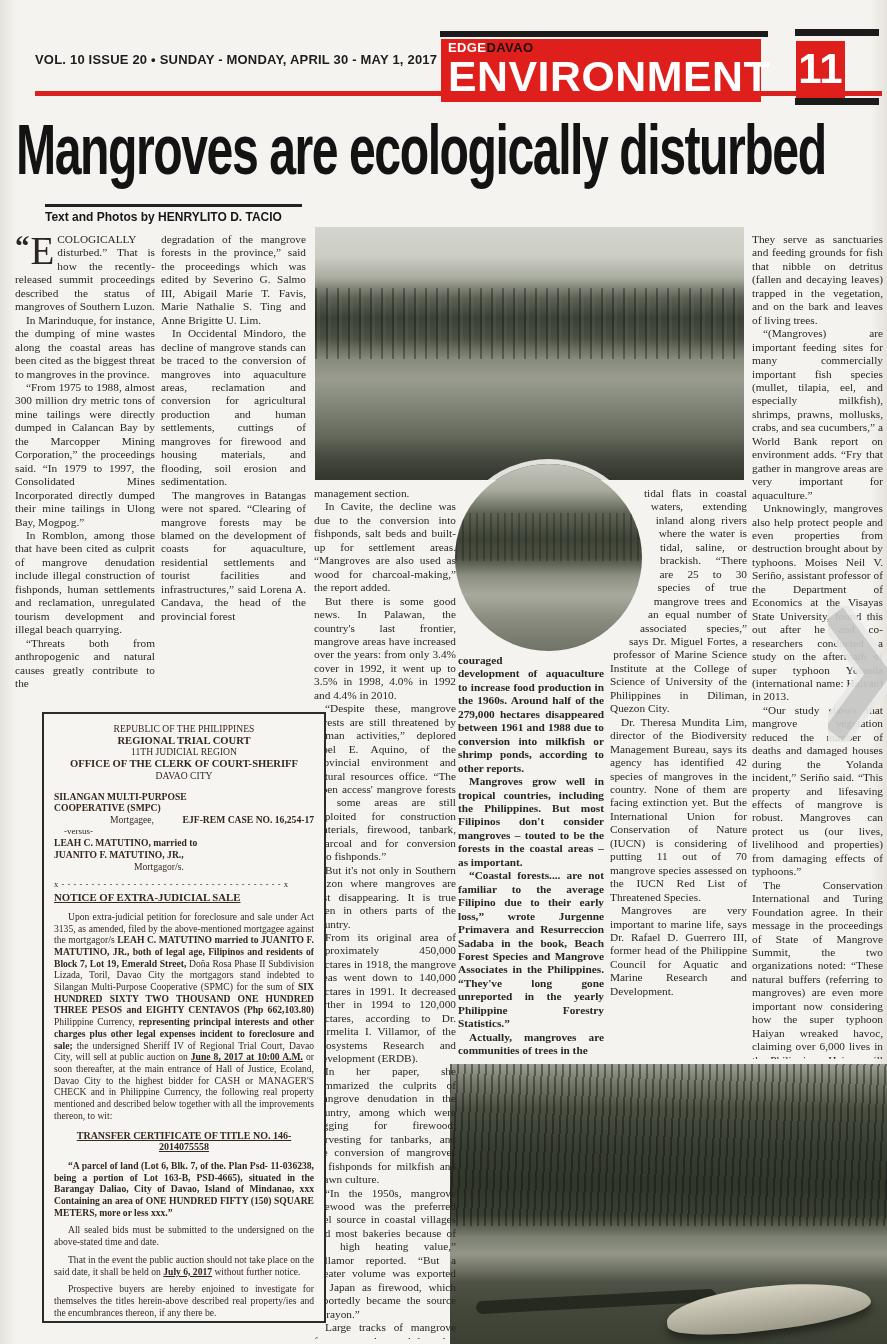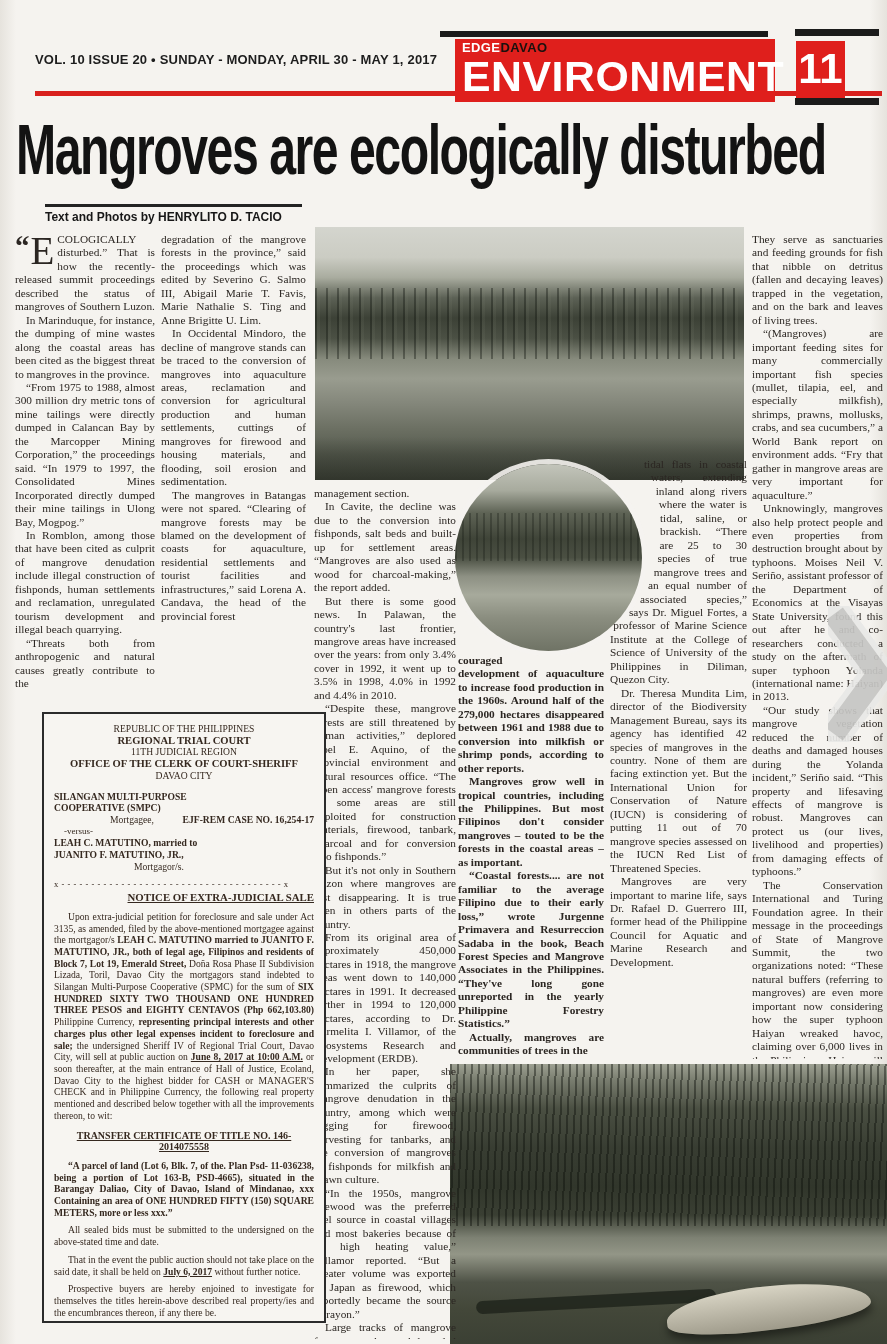--- a/index.html
+++ b/index.html
@@ -9,21 +9,21 @@
         background:linear-gradient(90deg,#e6e3dd 0,#f5f3ef 16px,#f5f3ef 870px,#e6e3dd 887px);}
 
   
   .bar{position:absolute;background:#1b1b1b;}
   .bar1{left:440px;top:31px;width:328px;height:6px;}
   .bar2{left:795px;top:29px;width:84px;height:7px;}
   .bar3{left:795px;top:98px;width:84px;height:7px;}
   .issue-line{position:absolute;left:35px;top:52px;font-family:"Liberation Sans",sans-serif;
               font-weight:bold;font-size:13px;color:#1d1d1d;letter-spacing:.2px;}
   .red-rule{position:absolute;left:35px;top:91px;width:847px;height:5px;background:#d8201d;}
-  .masthead{position:absolute;left:455px;top:39px;width:320px;height:63px;background:#df1f1c;
+  .masthead{position:absolute;left:441px;top:39px;width:320px;height:63px;background:#df1f1c;
             padding:2px 0 4px 7px;box-sizing:border-box;z-index:2;}
   .mh-top{font-family:"Liberation Sans",sans-serif;font-weight:bold;font-size:13px;line-height:13px;letter-spacing:.4px;}
   .mh-edge{color:#ffffff;}
   .mh-davao{color:#1a110e;}
   .mh-section{font-family:"Liberation Sans",sans-serif;font-weight:bold;font-size:42px;line-height:42px;
               color:#ffffff;letter-spacing:.5px;transform:scaleX(1.02);transform-origin:left;margin-top:2px;white-space:nowrap;}
   .pageno{position:absolute;left:796px;top:41px;width:49px;height:57px;background:#df1f1c;z-index:2;
           color:#fff;font-family:"Liberation Sans",sans-serif;font-weight:bold;font-size:42px;
           text-align:center;line-height:56px;}
 
@@ -63,21 +63,21 @@
 
   
   .col{position:absolute;font-size:11.3px;line-height:13.45px;text-align:justify;color:#2b2622;overflow:hidden;}
   .col p{margin:0;text-indent:11px;}
   .col .lead{text-indent:0;}
   .cont .plist p:first-child{text-indent:0;}
   .col1{left:15px;top:233px;width:140px;height:476px;}
   .col2{left:161px;top:233px;width:145px;height:476px;}
   .col3{left:314px;top:487px;width:142px;height:852px;}
   .col4{left:458px;top:487px;width:146px;height:572px;font-weight:bold;}
-  .col5{left:610px;top:458px;width:137px;height:572px;}
+  .col5{left:610px;top:487px;width:137px;height:572px;}
   .col6{left:752px;top:233px;width:131px;height:826px;}
   .lead .lq{float:left;font-size:29px;line-height:24px;font-weight:bold;margin:1px 1px 0 0;}
   .lead .dc{float:left;font-size:39px;line-height:31px;margin:2px 3px 0 0;}
   .wrapR{float:right;width:146px;height:172px;shape-outside:circle(102px at 90px 70px);shape-margin:5px;}
   .wrapL{float:left;width:137px;height:176px;shape-outside:circle(106px at -61px 71px);shape-margin:5px;}
 
   
   .chevron{position:absolute;left:828px;top:606px;width:59px;height:136px;z-index:6;opacity:.92;}
 
   
@@ -87,21 +87,21 @@
   .notice .b{font-weight:bold;}
   .notice .u{text-decoration:underline;}
   .n-header{text-align:center;margin-bottom:9px;}
   .n-header .b{font-size:10.6px;}
   .n-parties{position:relative;margin-bottom:2px;}
   .n-parties .ind{padding-left:56px;}
   .n-parties .ind2{padding-left:80px;}
   .n-parties .vs{padding-left:10px;font-size:9px;}
   .n-case{position:absolute;right:0;top:23px;font-weight:bold;}
   .n-xline{margin:7px 0 1px;font-size:8.6px;letter-spacing:.5px;white-space:nowrap;overflow:hidden;}
-  .n-title{text-align:right;font-weight:bold;text-decoration:underline;font-size:10.8px;margin:1px 0 7px;}
+  .n-title{text-align:left;font-weight:bold;text-decoration:underline;font-size:10.8px;margin:1px 0 7px;}
   .np{margin:0 0 6px;text-indent:14px;text-align:justify;}
   .n-tct{text-align:center;font-weight:bold;text-decoration:underline;font-size:10px;margin:8px 0 7px;}
 </style>
 </head>
 <body>
 
 <div class="page">
 
   <div class="bar bar1"></div>
   <div class="bar bar2"></div>

